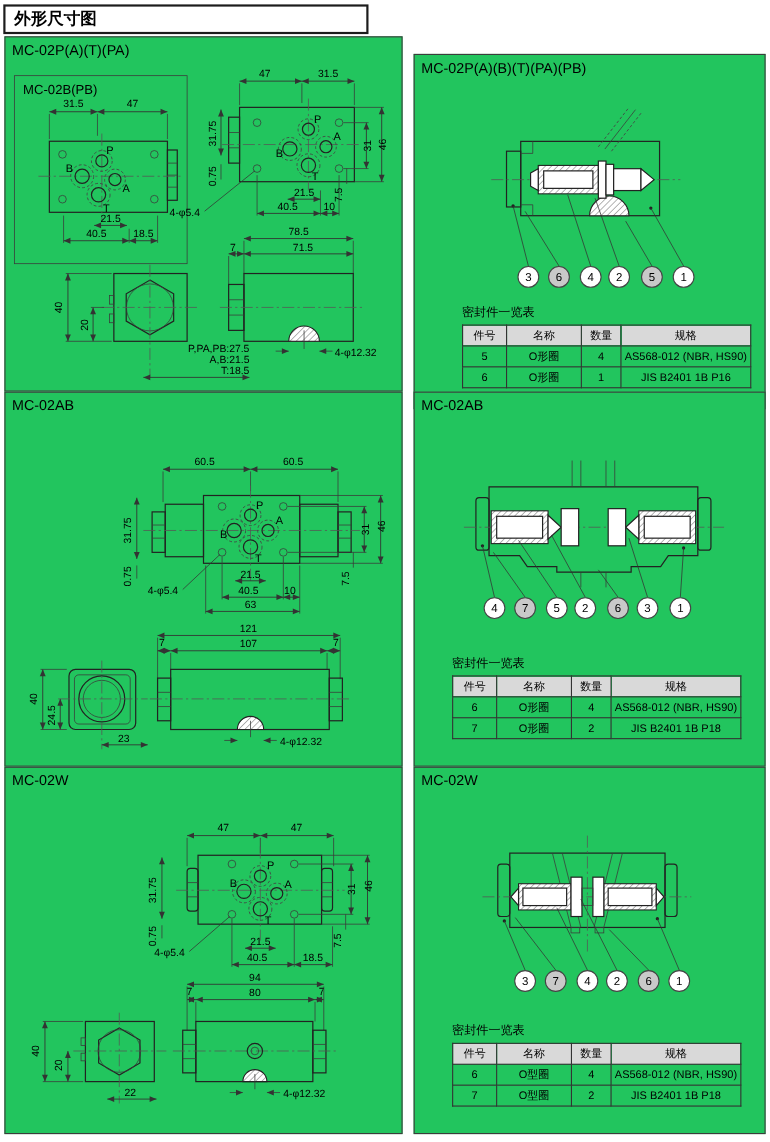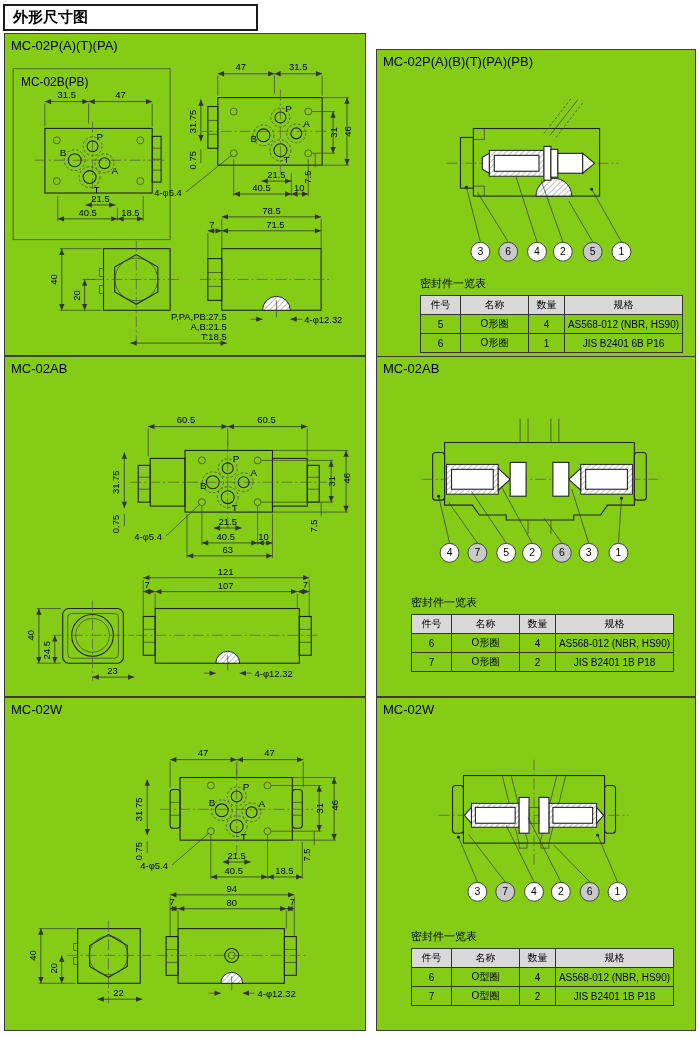--- a/index.html
+++ b/index.html
@@ -1,20 +1,20 @@
 <!DOCTYPE html>
 <html><head>
 <meta charset="utf-8">
 <style>
   * { margin:0; padding:0; box-sizing:border-box; }
   html,body { width:700px; height:1038px; background:#fff; }
   body { position:relative; font-family:"Liberation Sans", sans-serif; color:#000; overflow:hidden; }
-  .title-box { position:absolute; left:3px; top:4px; width:255px; height:27px; border:2px solid #1c1c1c;
+  .title-box { position:absolute; left:3px; top:4px; width:332px; height:27px; border:2px solid #1c1c1c;
                display:flex; align-items:center; padding-left:8px; font-size:15px; font-weight:bold; background:#fff; }
-  .panel { position:absolute; border:1px solid #3c3c3c; background:#84cc16; }
+  .panel { position:absolute; border:1px solid #3c3c3c; background:#22c55e; }
   #p1 { left:4px;   top:33px;  width:362px; height:323px; }
   #p2 { left:376px; top:49px;  width:320px; height:323px; }
   #p3 { left:4px;   top:356px; width:362px; height:341px; }
   #p4 { left:376px; top:356px; width:320px; height:341px; }
   #p5 { left:4px;   top:697px; width:362px; height:334px; }
   #p6 { left:376px; top:697px; width:320px; height:334px; }
   .panel-title { position:absolute; left:6px; top:4px; font-size:13px; z-index:2; }
   svg.draw { position:absolute; left:0; top:0; width:100%; height:100%; }
   
   .ln { stroke:#222; stroke-width:1.1; fill:none; }
@@ -287,21 +287,21 @@
       <tr>
         <td>5</td>
         <td>O形圈</td>
         <td>4</td>
         <td>AS568-012 (NBR, HS90)</td>
       </tr>
       <tr>
         <td>6</td>
         <td>O形圈</td>
         <td>1</td>
-        <td>JIS B2401 6B P16</td>
+        <td>JIS B2401 1B P16</td>
       </tr>
     </tbody>
       </table>
   </div>
 </div>
 
 <div class="panel" id="p3">
   <div class="panel-title">MC-02AB</div>
   <svg class="draw" viewBox="0 0 362 341">
     <g>

